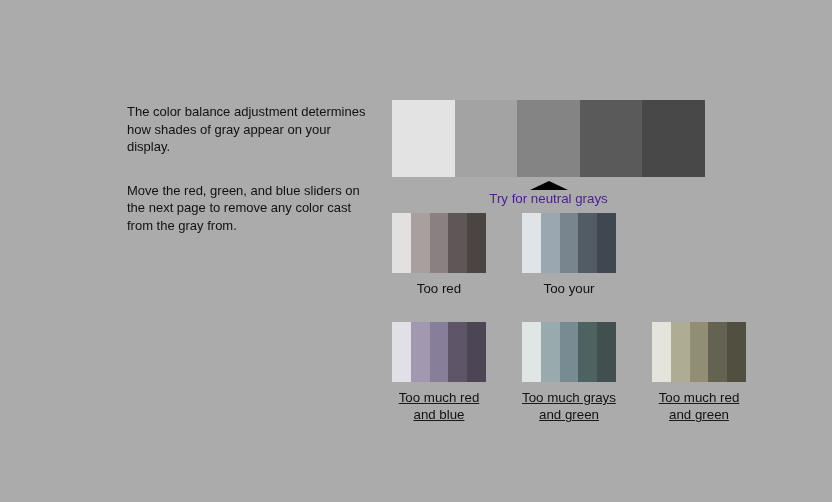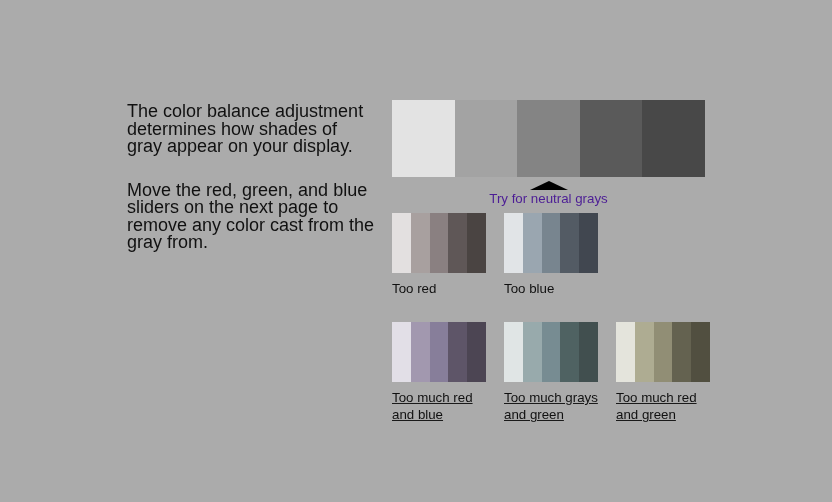--- a/index.html
+++ b/index.html
@@ -21,21 +21,21 @@
   }
 
   
   .instructions {
     position: absolute;
     left: 127px;
     top: 103px;
     width: 250px;
   }
   .para {
-    font-size: 18px;
+    font-size: 13px;
     line-height: 17.5px;
     color: #111111;
     margin: 0 0 26px 0;
     white-space: pre-line;
   }
   .para:last-child { margin-bottom: 0; }
 
   
   .main-bar {
     position: absolute;
@@ -75,22 +75,23 @@
 
   
   .samples {
     position: absolute;
     left: 392px;
     top: 213px;
     width: 318px;
   }
   .sample-row {
     display: flex;
-    gap: 18px;
+    gap: 36px;
     margin-bottom: 6px;
+    text-align: center;
   }
   .sample-row.second { margin-top: 25px; text-decoration: underline; }
   .sample-cell {
     width: 94px;
   }
   .sample-strip {
     display: flex;
     width: 94px;
     height: 60px;
   }
@@ -145,21 +146,21 @@
 
 
       <div class="sample-cell">
         <div class="sample-strip">
           <div class="sw" style="background-color: rgb(225, 228, 231);"></div>
           <div class="sw" style="background-color: rgb(154, 166, 176);"></div>
           <div class="sw" style="background-color: rgb(120, 133, 143);"></div>
           <div class="sw" style="background-color: rgb(83, 91, 100);"></div>
           <div class="sw" style="background-color: rgb(65, 71, 80);"></div>
         </div>
-        <div class="sample-label">Too blue</div>
+        <div class="sample-label">Too your</div>
       </div>
     </div>
 
     <div class="sample-row second">
       <div class="sample-cell">
         <div class="sample-strip">
           <div class="sw" style="background-color: rgb(226, 223, 231);"></div>
           <div class="sw" style="background-color: rgb(162, 152, 175);"></div>
           <div class="sw" style="background-color: rgb(135, 126, 154);"></div>
           <div class="sw" style="background-color: rgb(94, 85, 104);"></div>

